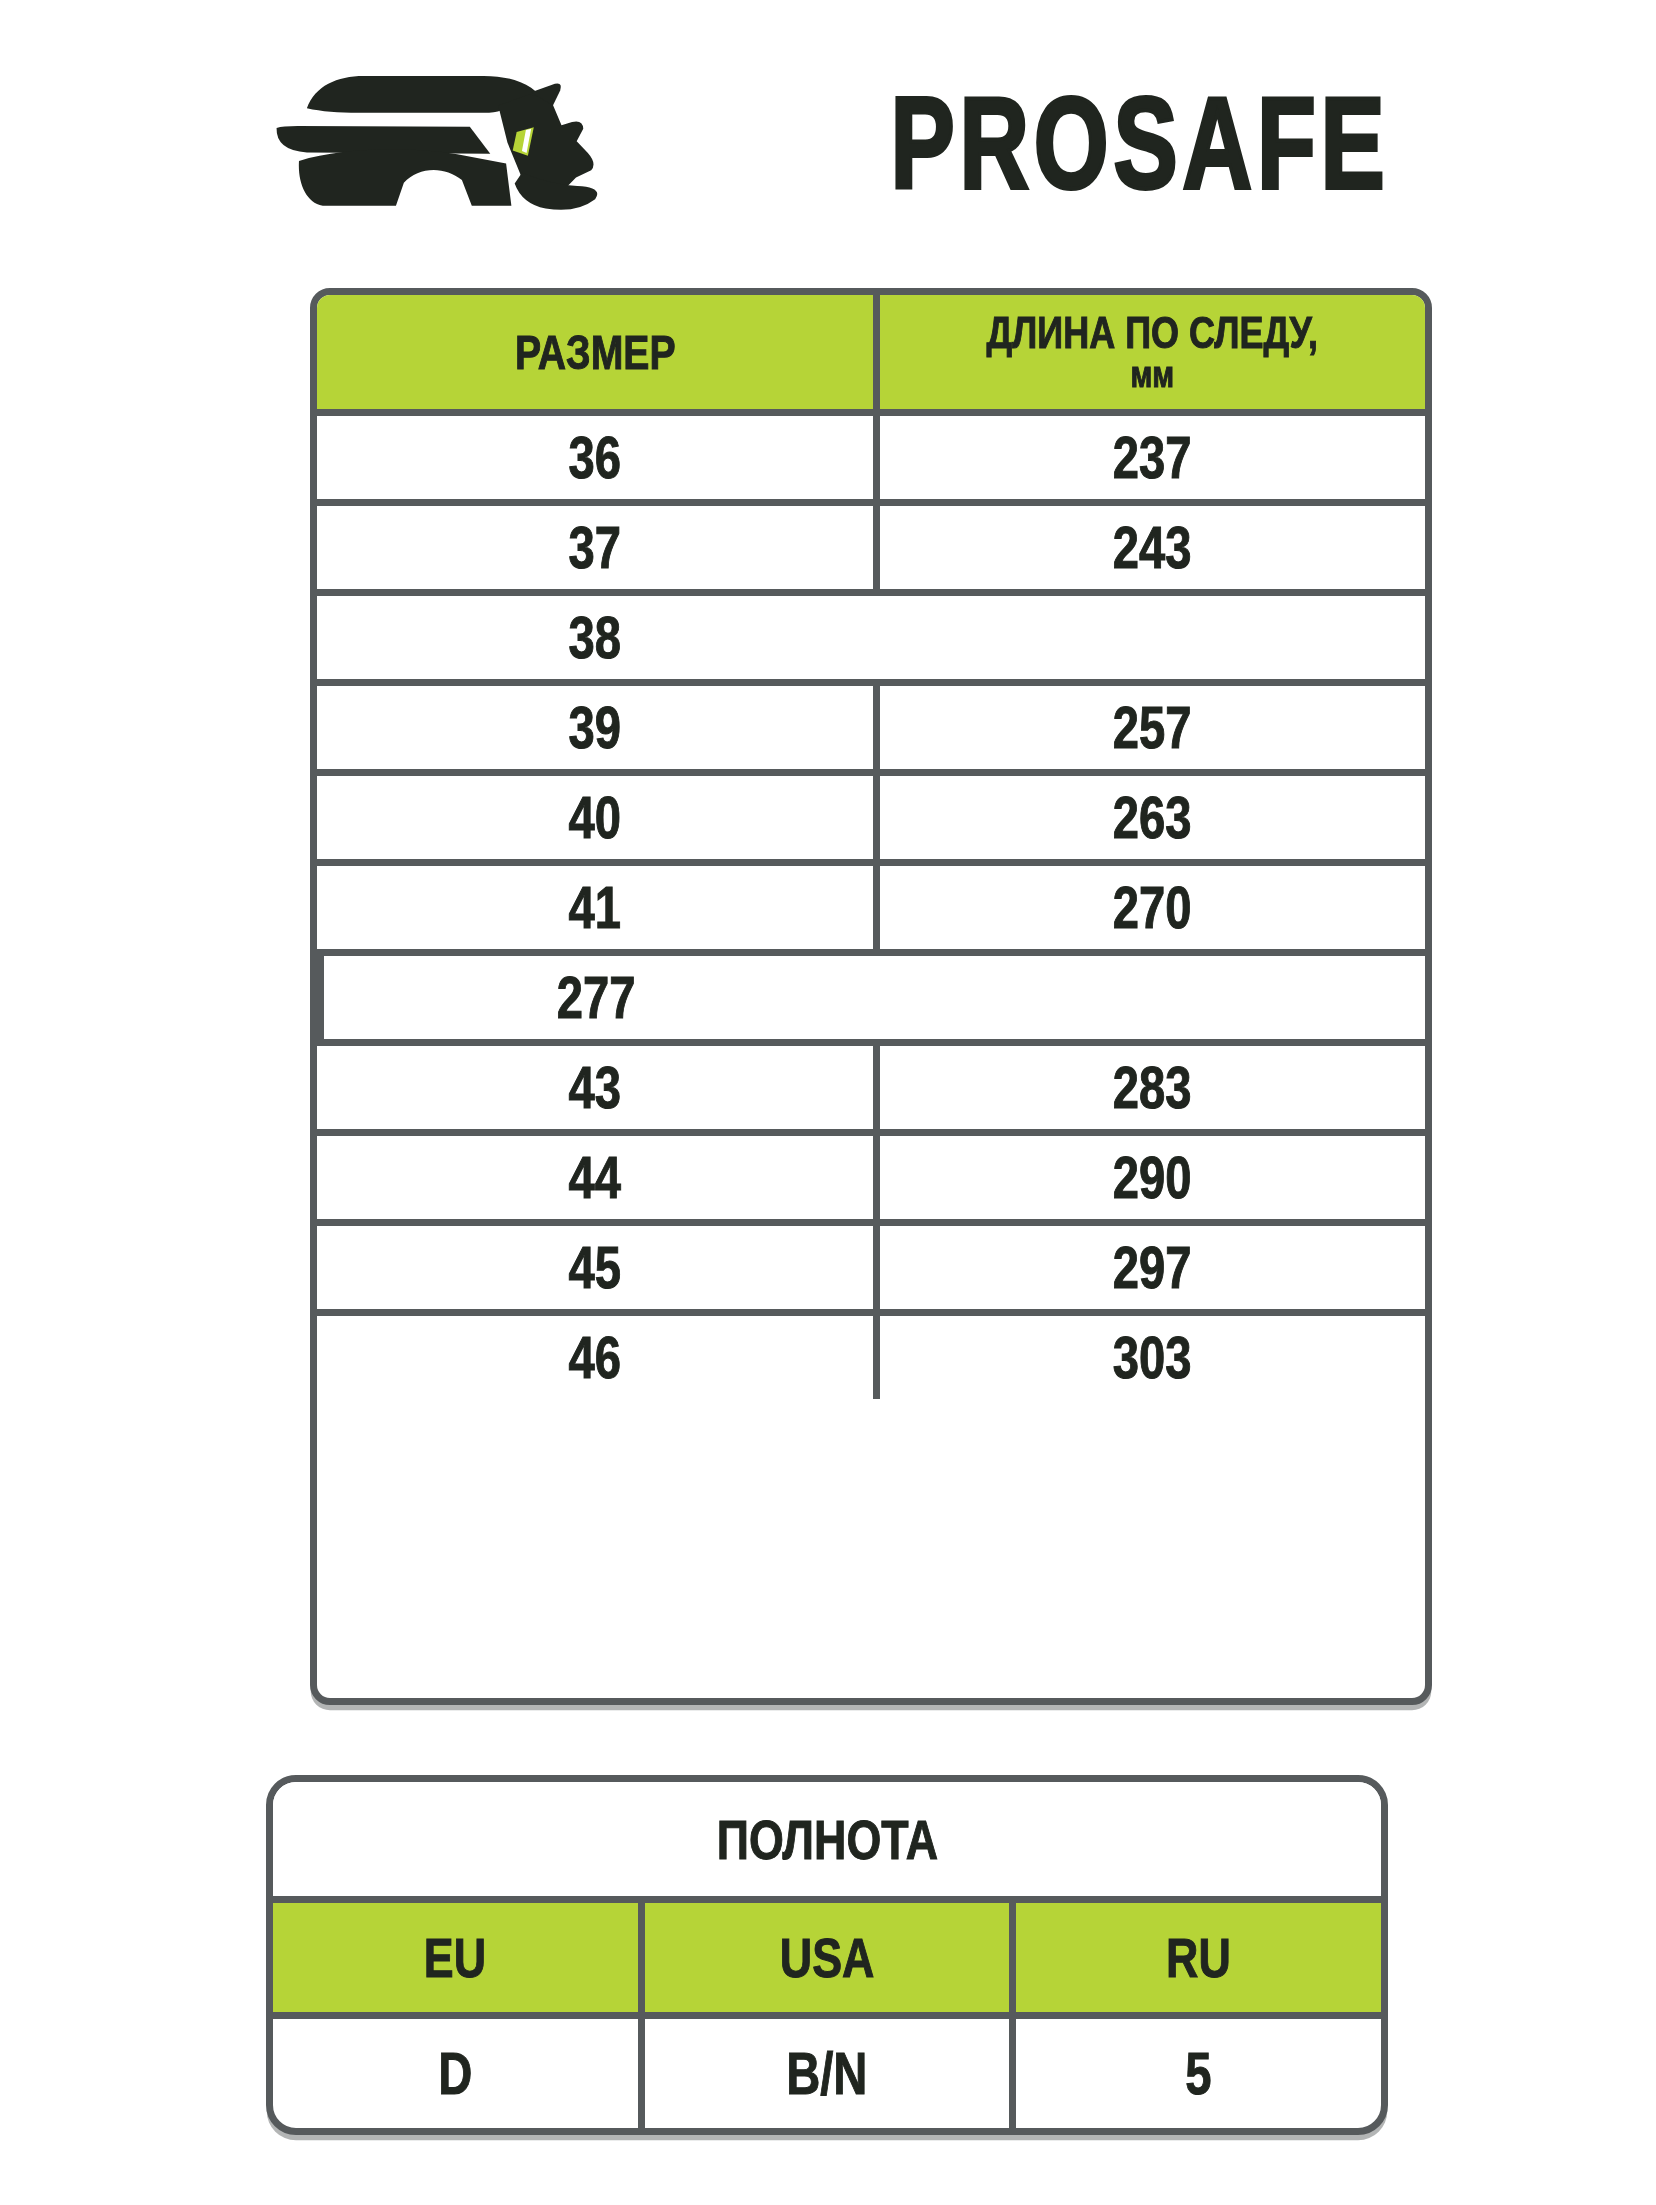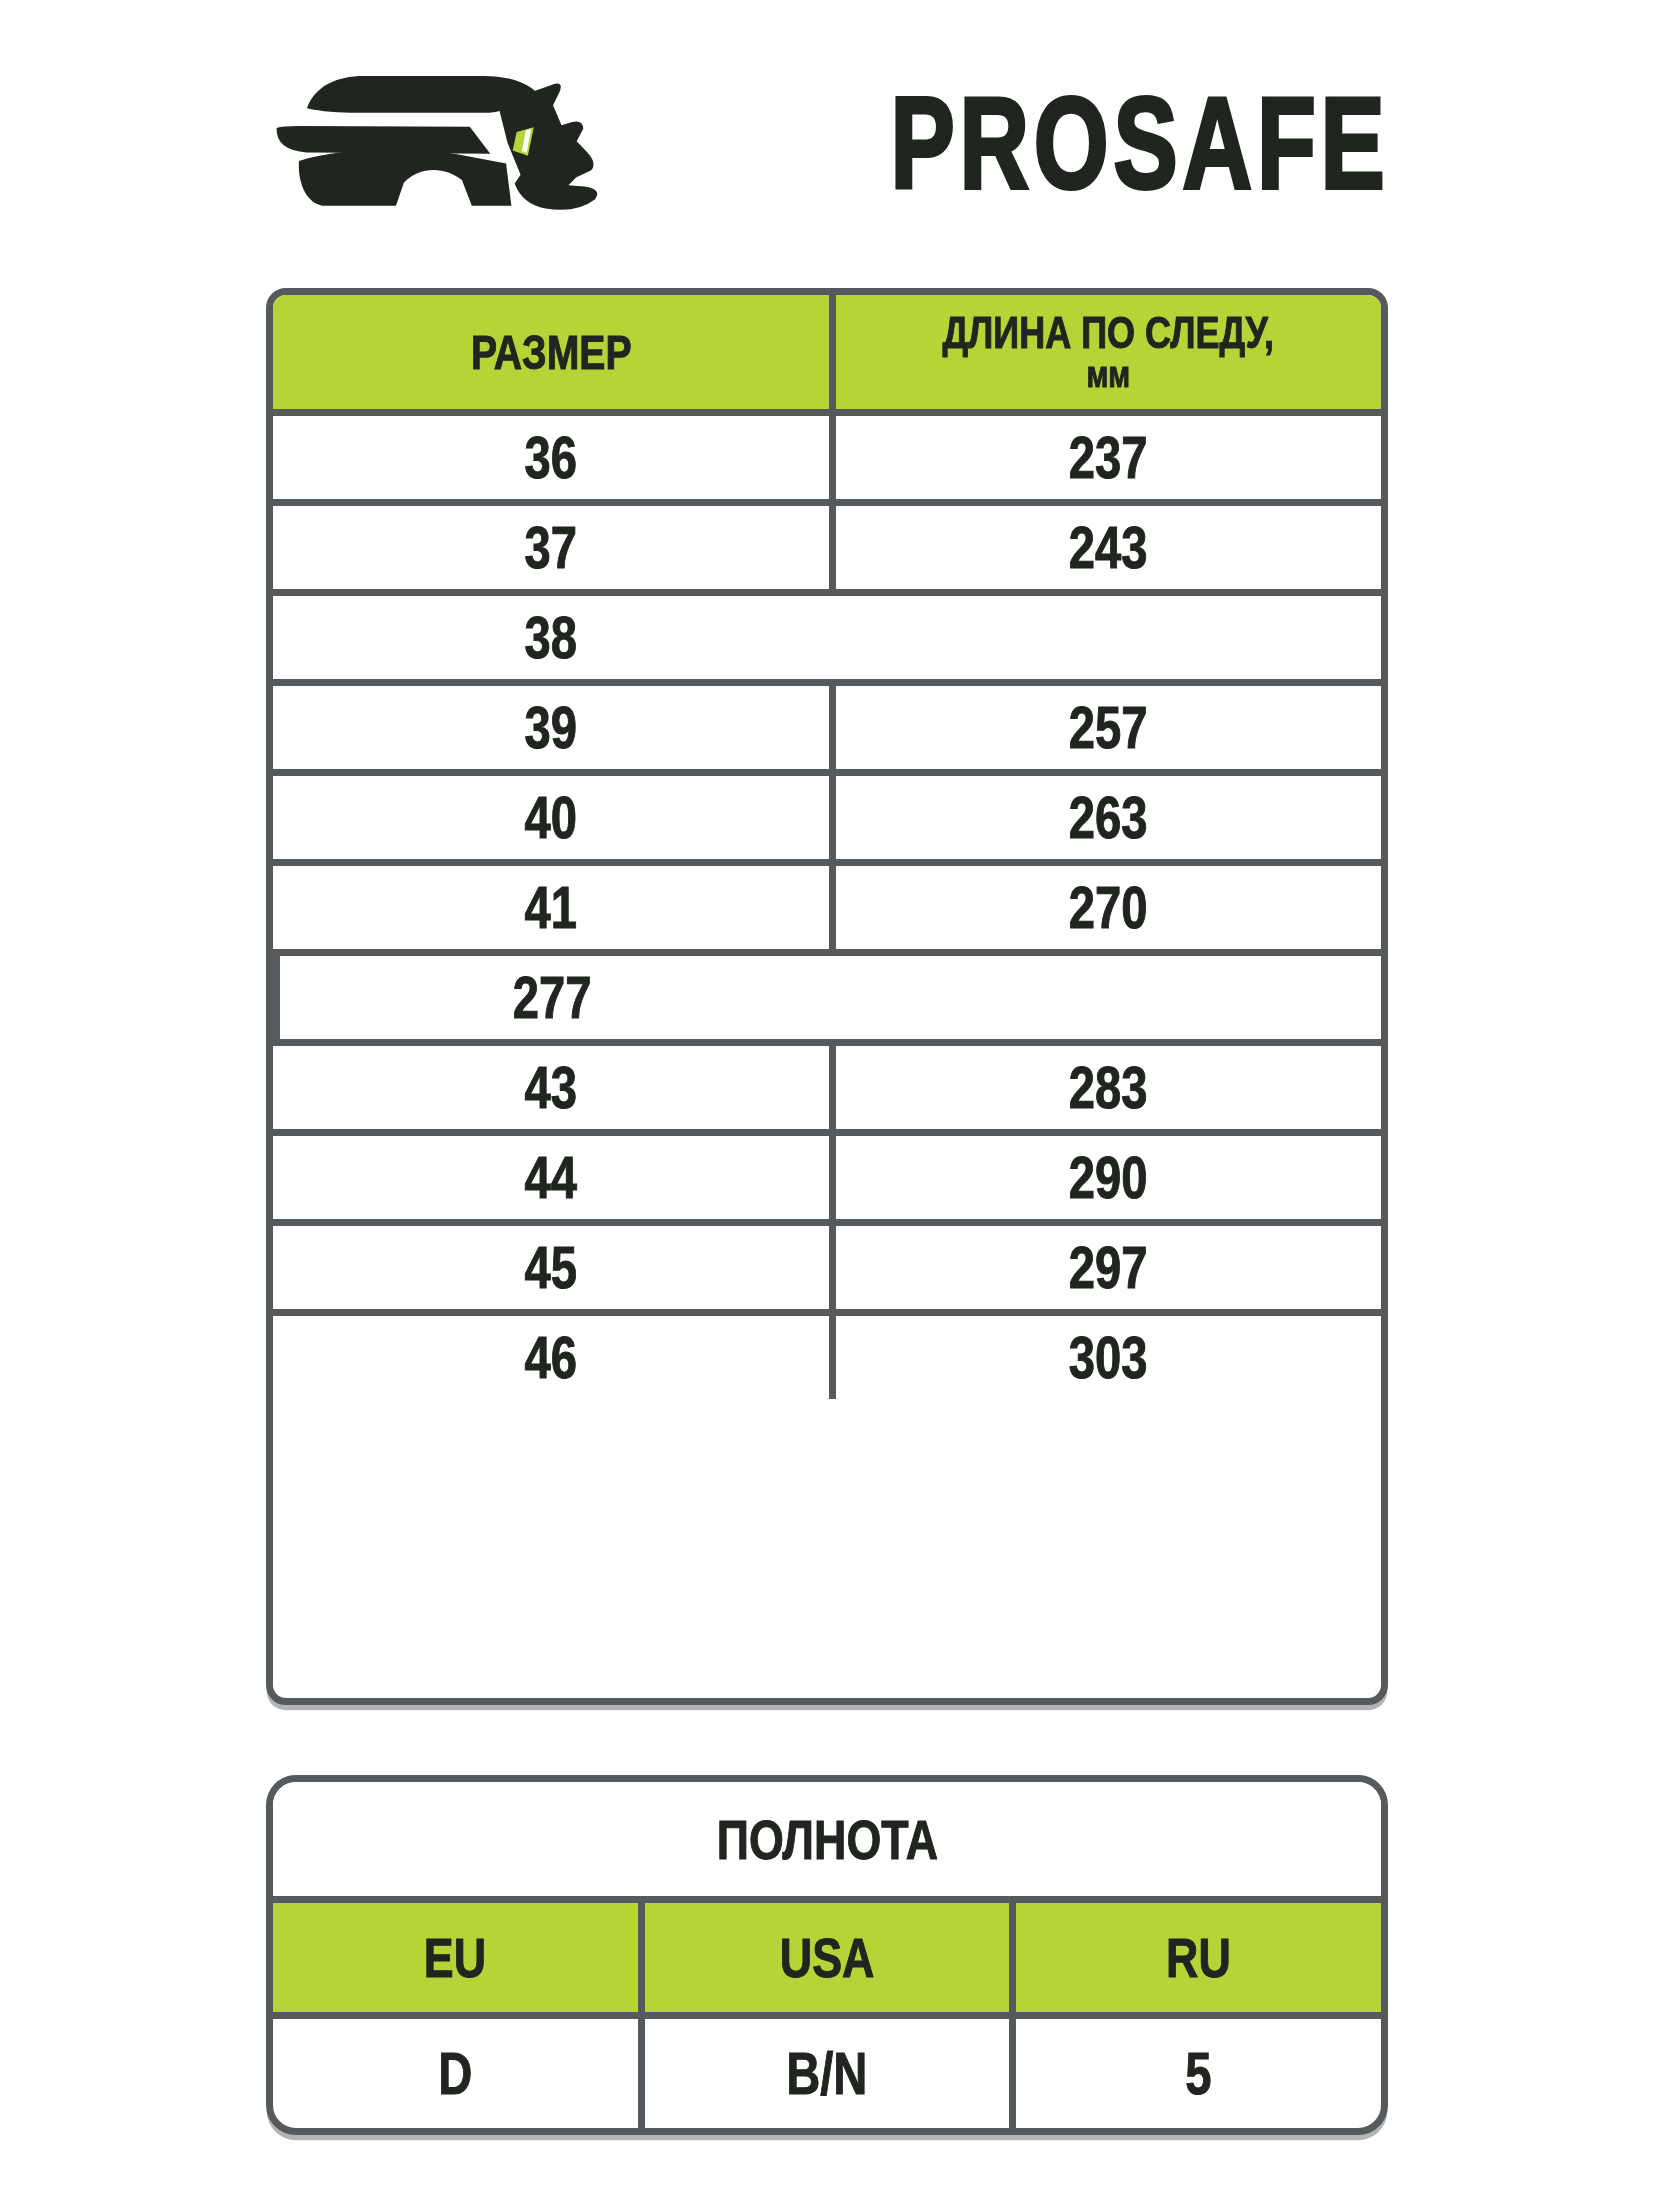--- a/index.html
+++ b/index.html
@@ -48,21 +48,21 @@
     border:7.3px solid var(--line);
     background:#ffffff;
     box-shadow:0 6px 0 -0.7px rgba(86,90,92,.45);
   }
 
   
   .size-table{
     top:288px;height:1417px;
     border-radius:20px;
     overflow:hidden;
-    display:flex;flex-direction:column;
+    display:flex;flex-direction:column;margin-left:44px;
   }
   .size-table .thead{
     height:114px;flex:0 0 auto;
     display:flex;
   }
   .size-table .th{
     background:var(--accent);
     display:flex;flex-direction:column;align-items:center;justify-content:center;
   }
   .size-table .tr{

